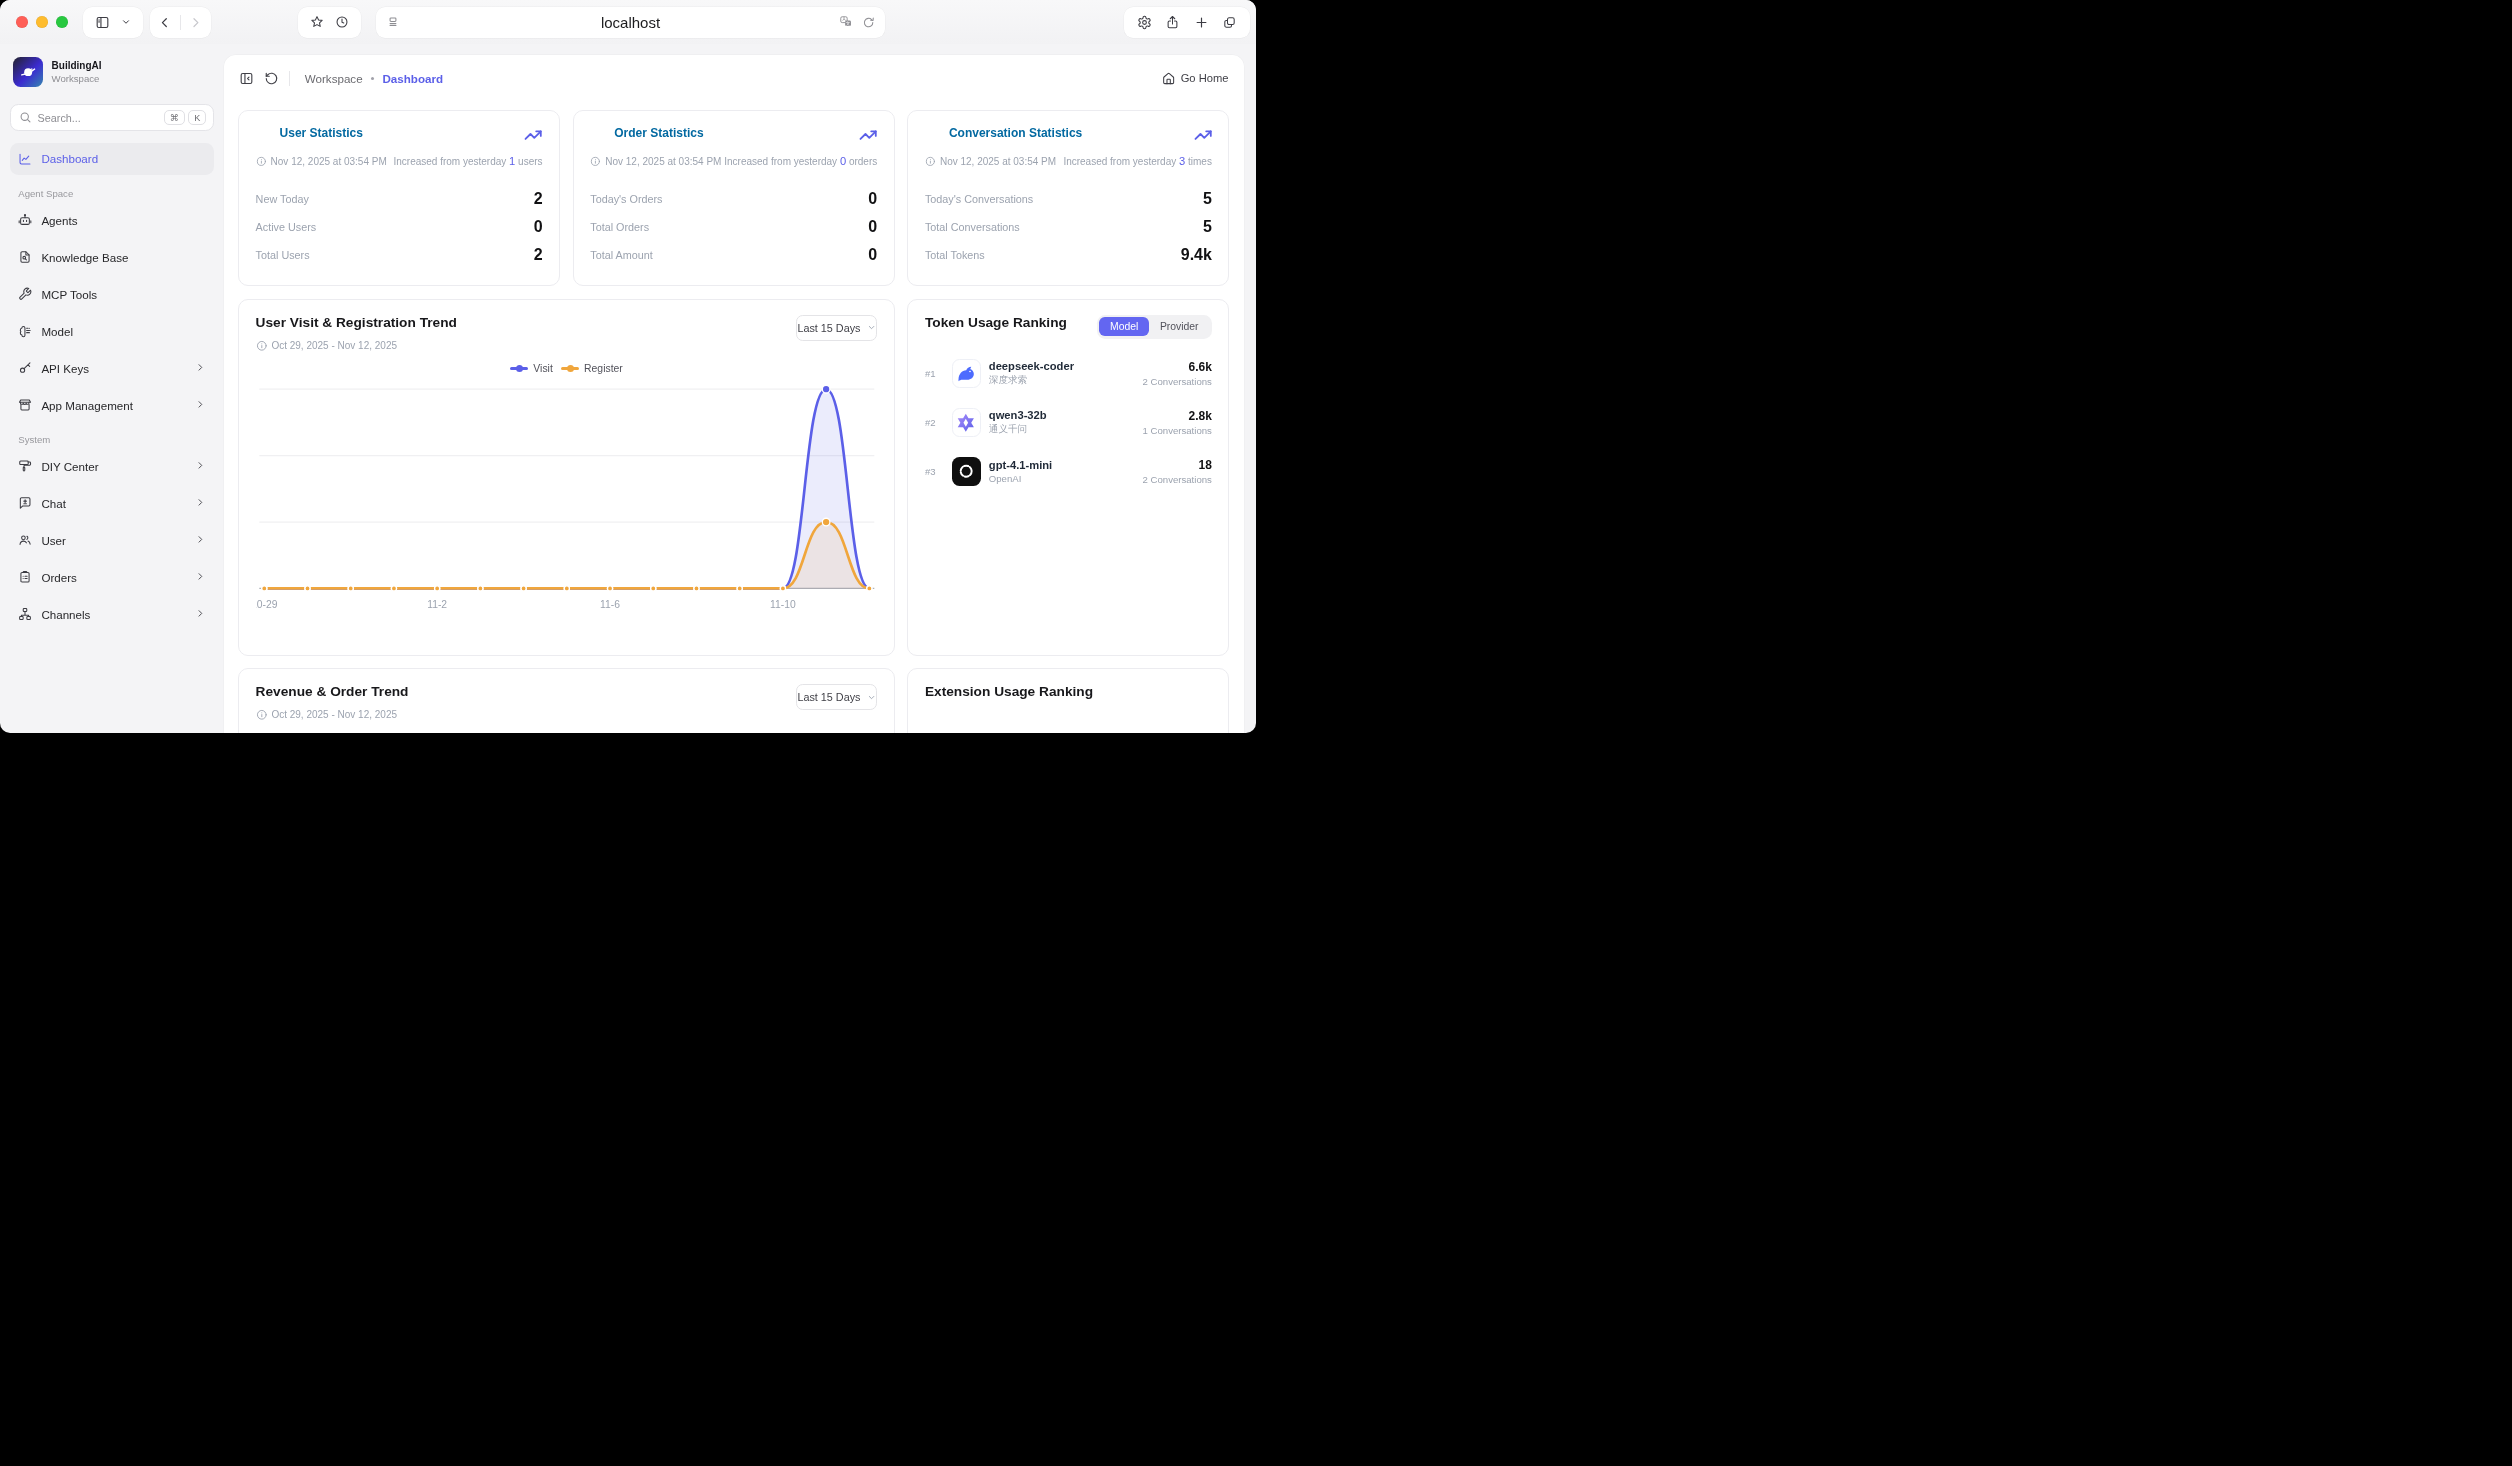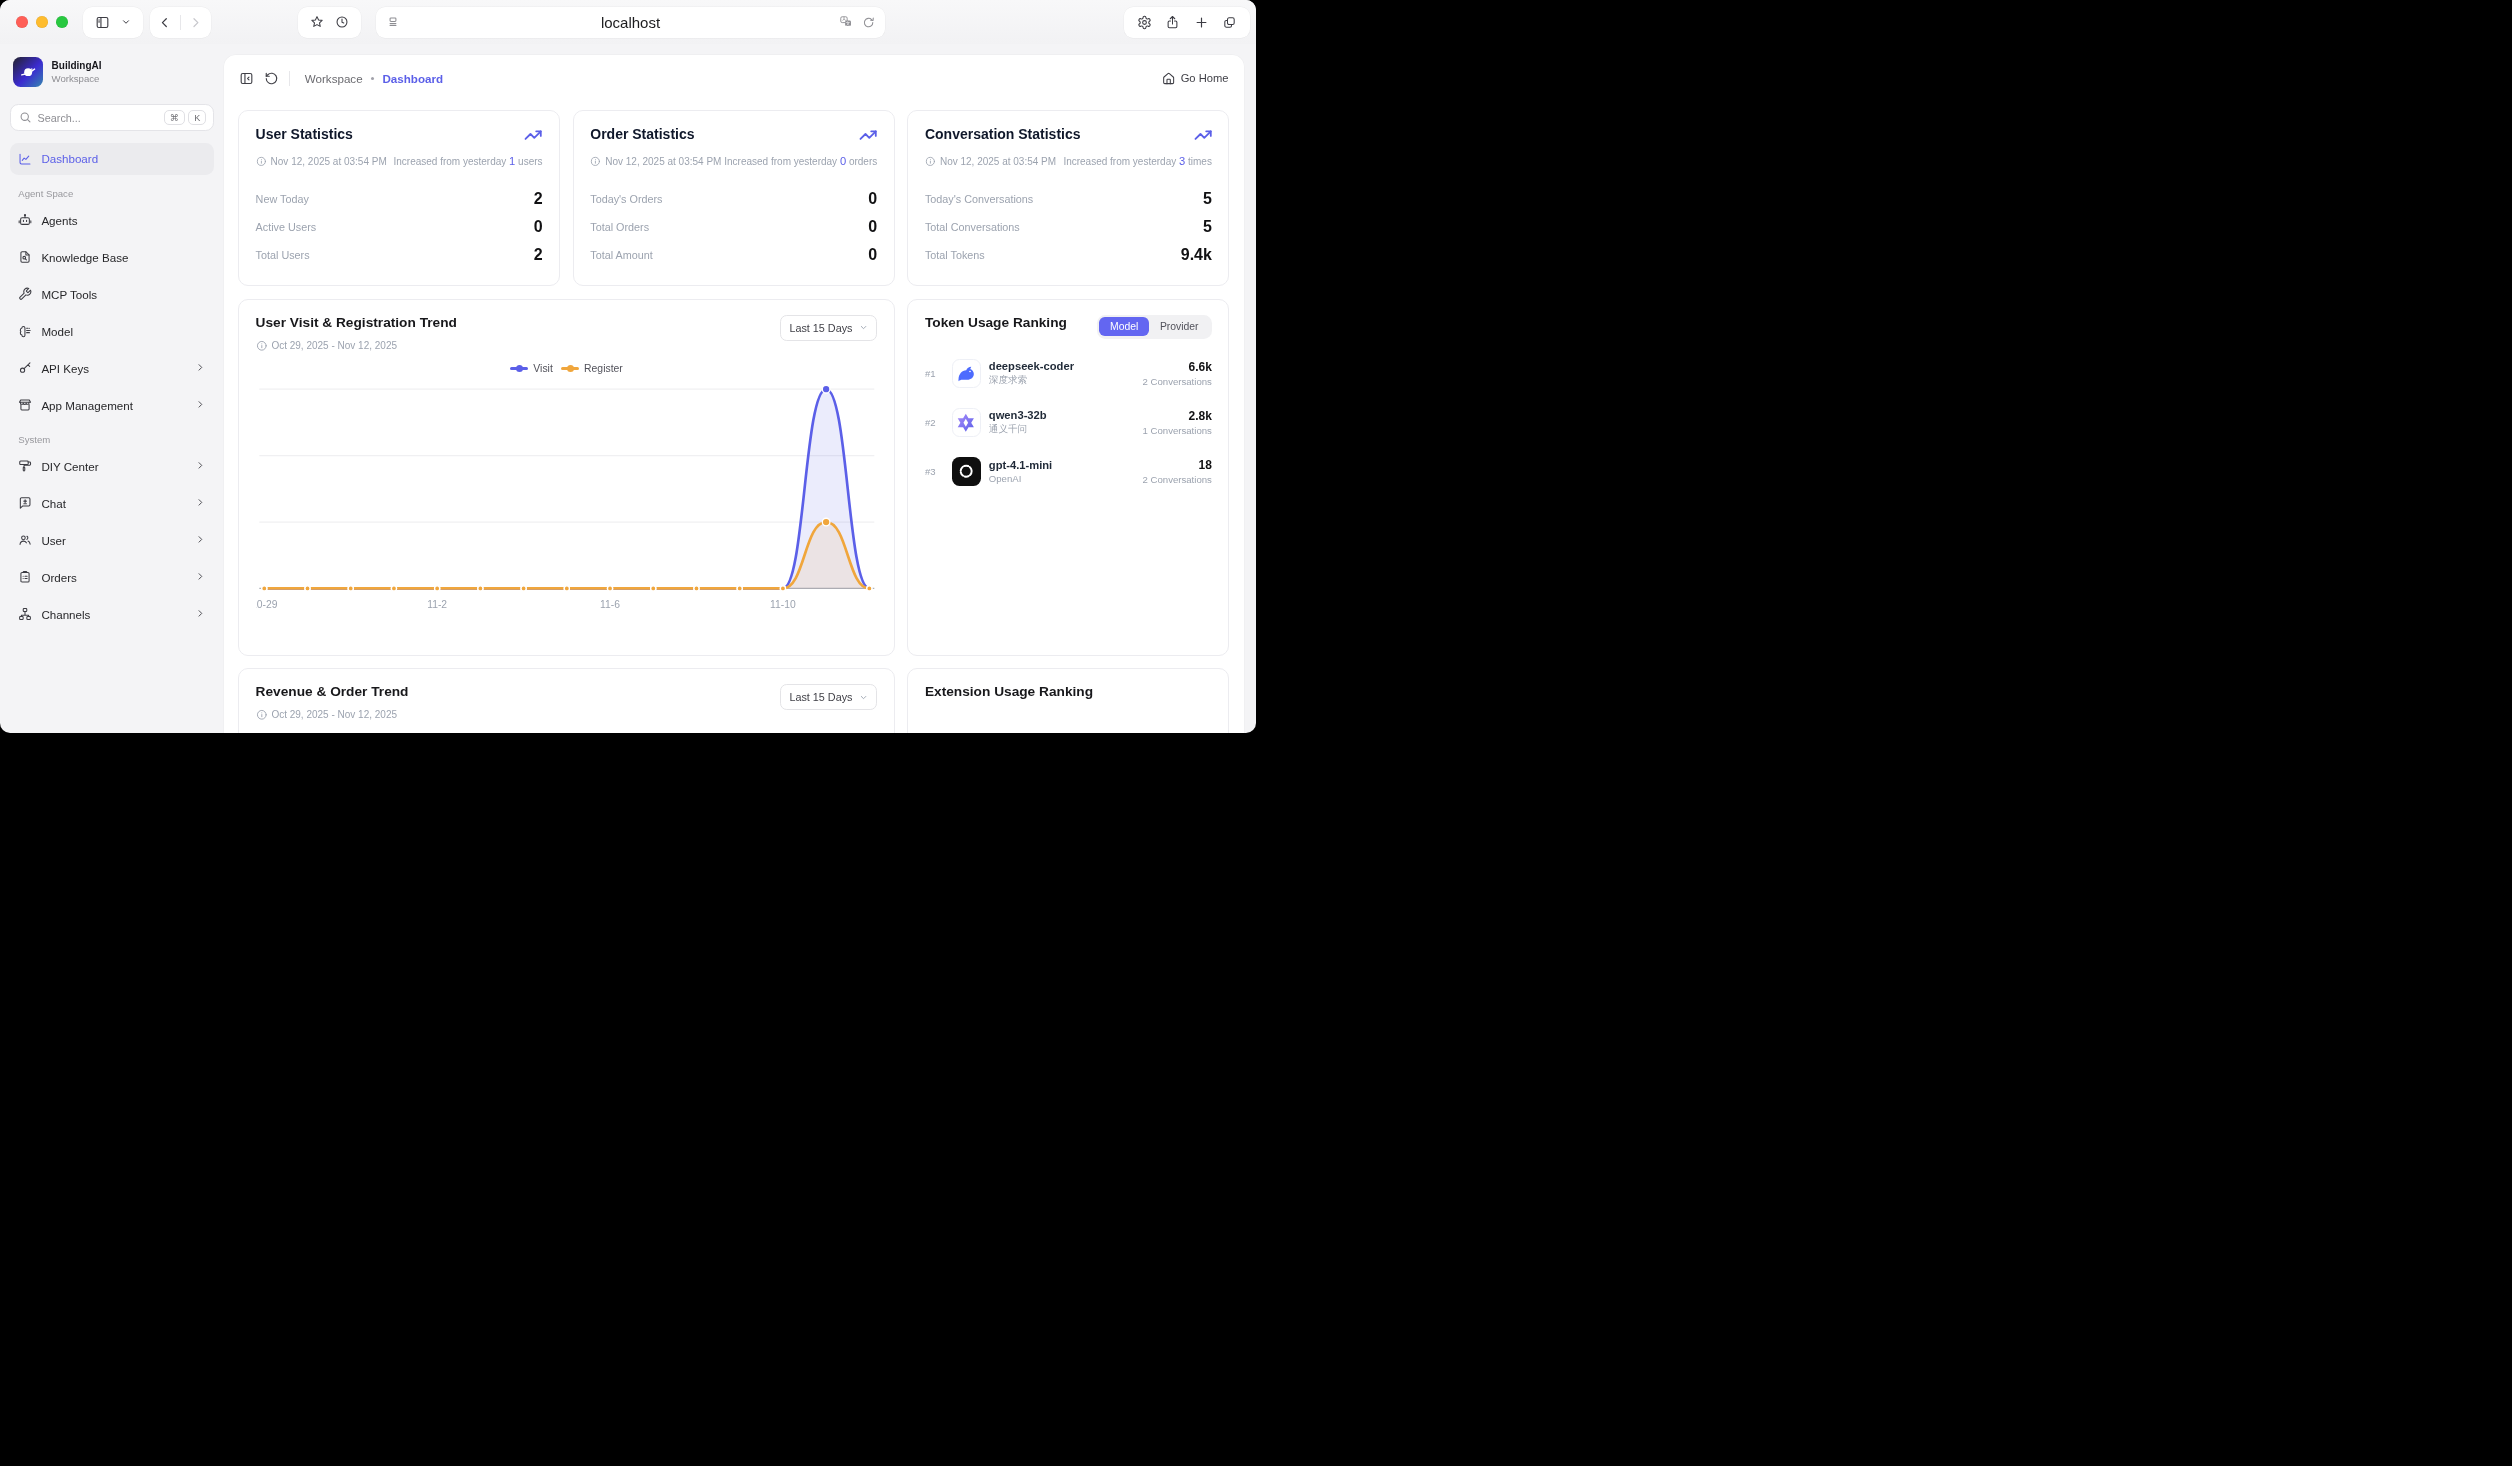--- a/index.html
+++ b/index.html
@@ -50,36 +50,36 @@
   .crumb.active { color:#5b5fe8; font-weight:bold; }
   #go-home { margin-left:auto; display:flex; align-items:center; gap:5.8px; font-size:11.2px; color:#3f3f46; }
 
   #grid { padding:8.3px 14px 0 14px; display:grid; grid-template-columns:repeat(3,1fr); gap:12.5px; }
   .card { background:#fff; border:0.8px solid #ececf0; border-radius:10px; padding:15px 16.6px; position:relative; }
   .span2 { grid-column:1 / 3; }
 
   
   .stat-card { height:176px; }
   .stat-head { display:flex; justify-content:space-between; align-items:flex-start; }
-  .stat-title { font-size:14px; font-weight:bold; color:#0f172a; }
+  .stat-title { font-size:12px; font-weight:bold; color:#0369a1;margin-left:24px; }
   .stat-sub { display:flex; justify-content:space-between; align-items:center; margin-top:10.8px; }
   .stat-date { display:flex; align-items:center; gap:4.2px; font-size:10px; color:#9ca3af; }
   .stat-inc { font-size:10px; color:#9ca3af; }
   .stat-inc b { color:#5b5fe8; font-weight:normal; font-size:11.2px; }
   .stat-rows { margin-top:18.3px; }
   .stat-row { height:28px; display:flex; justify-content:space-between; align-items:center; }
   .stat-row .lbl { font-size:10.8px; color:#9ca3af; }
   .stat-row .val { font-size:16px; font-weight:bold; color:#111113; }
 
   
   .chart-card { height:357px; }
   .card-head { display:flex; justify-content:space-between; align-items:flex-start; }
   .card-title { font-size:13.7px; font-weight:bold; color:#18181b; }
   .card-date { display:flex; align-items:center; gap:4.2px; font-size:10px; color:#9ca3af; margin-top:10px; }
-  .range-btn { display:flex; align-items:center; gap:6.7px; border:0.8px solid #e4e4e7; border-radius:6.7px; height:26px; padding:0 8px; font-size:10.8px; color:#3f3f46; background:#fff; }
+  .range-btn { display:flex; align-items:center; gap:6.7px; border:0.8px solid #e4e4e7; border-radius:6.7px; height:26px; padding:0 0; font-size:10.8px; color:#3f3f46; background:#fff; }
   #chart-zone { position:relative; margin-top:5px; }
   #legend { position:absolute; top:6.7px; left:0; right:0; display:flex; justify-content:center; gap:8px; z-index:2; }
   .lg-item { display:flex; align-items:center; gap:5px; font-size:10.4px; color:#52525b; }
   .lg-marker { position:relative; width:18.3px; height:7.5px; }
   .lg-marker .bar { position:absolute; top:2.5px; left:0; right:0; height:2.5px; border-radius:1.7px; }
   .lg-marker .dot { position:absolute; top:0; left:5.8px; width:7.5px; height:7.5px; border-radius:50%; }
 
   
   .rank-card { height:357px; }
   .toggle { background:#f1f1f3; border-radius:8.3px; padding:2.5px; display:flex; align-items:center; }

